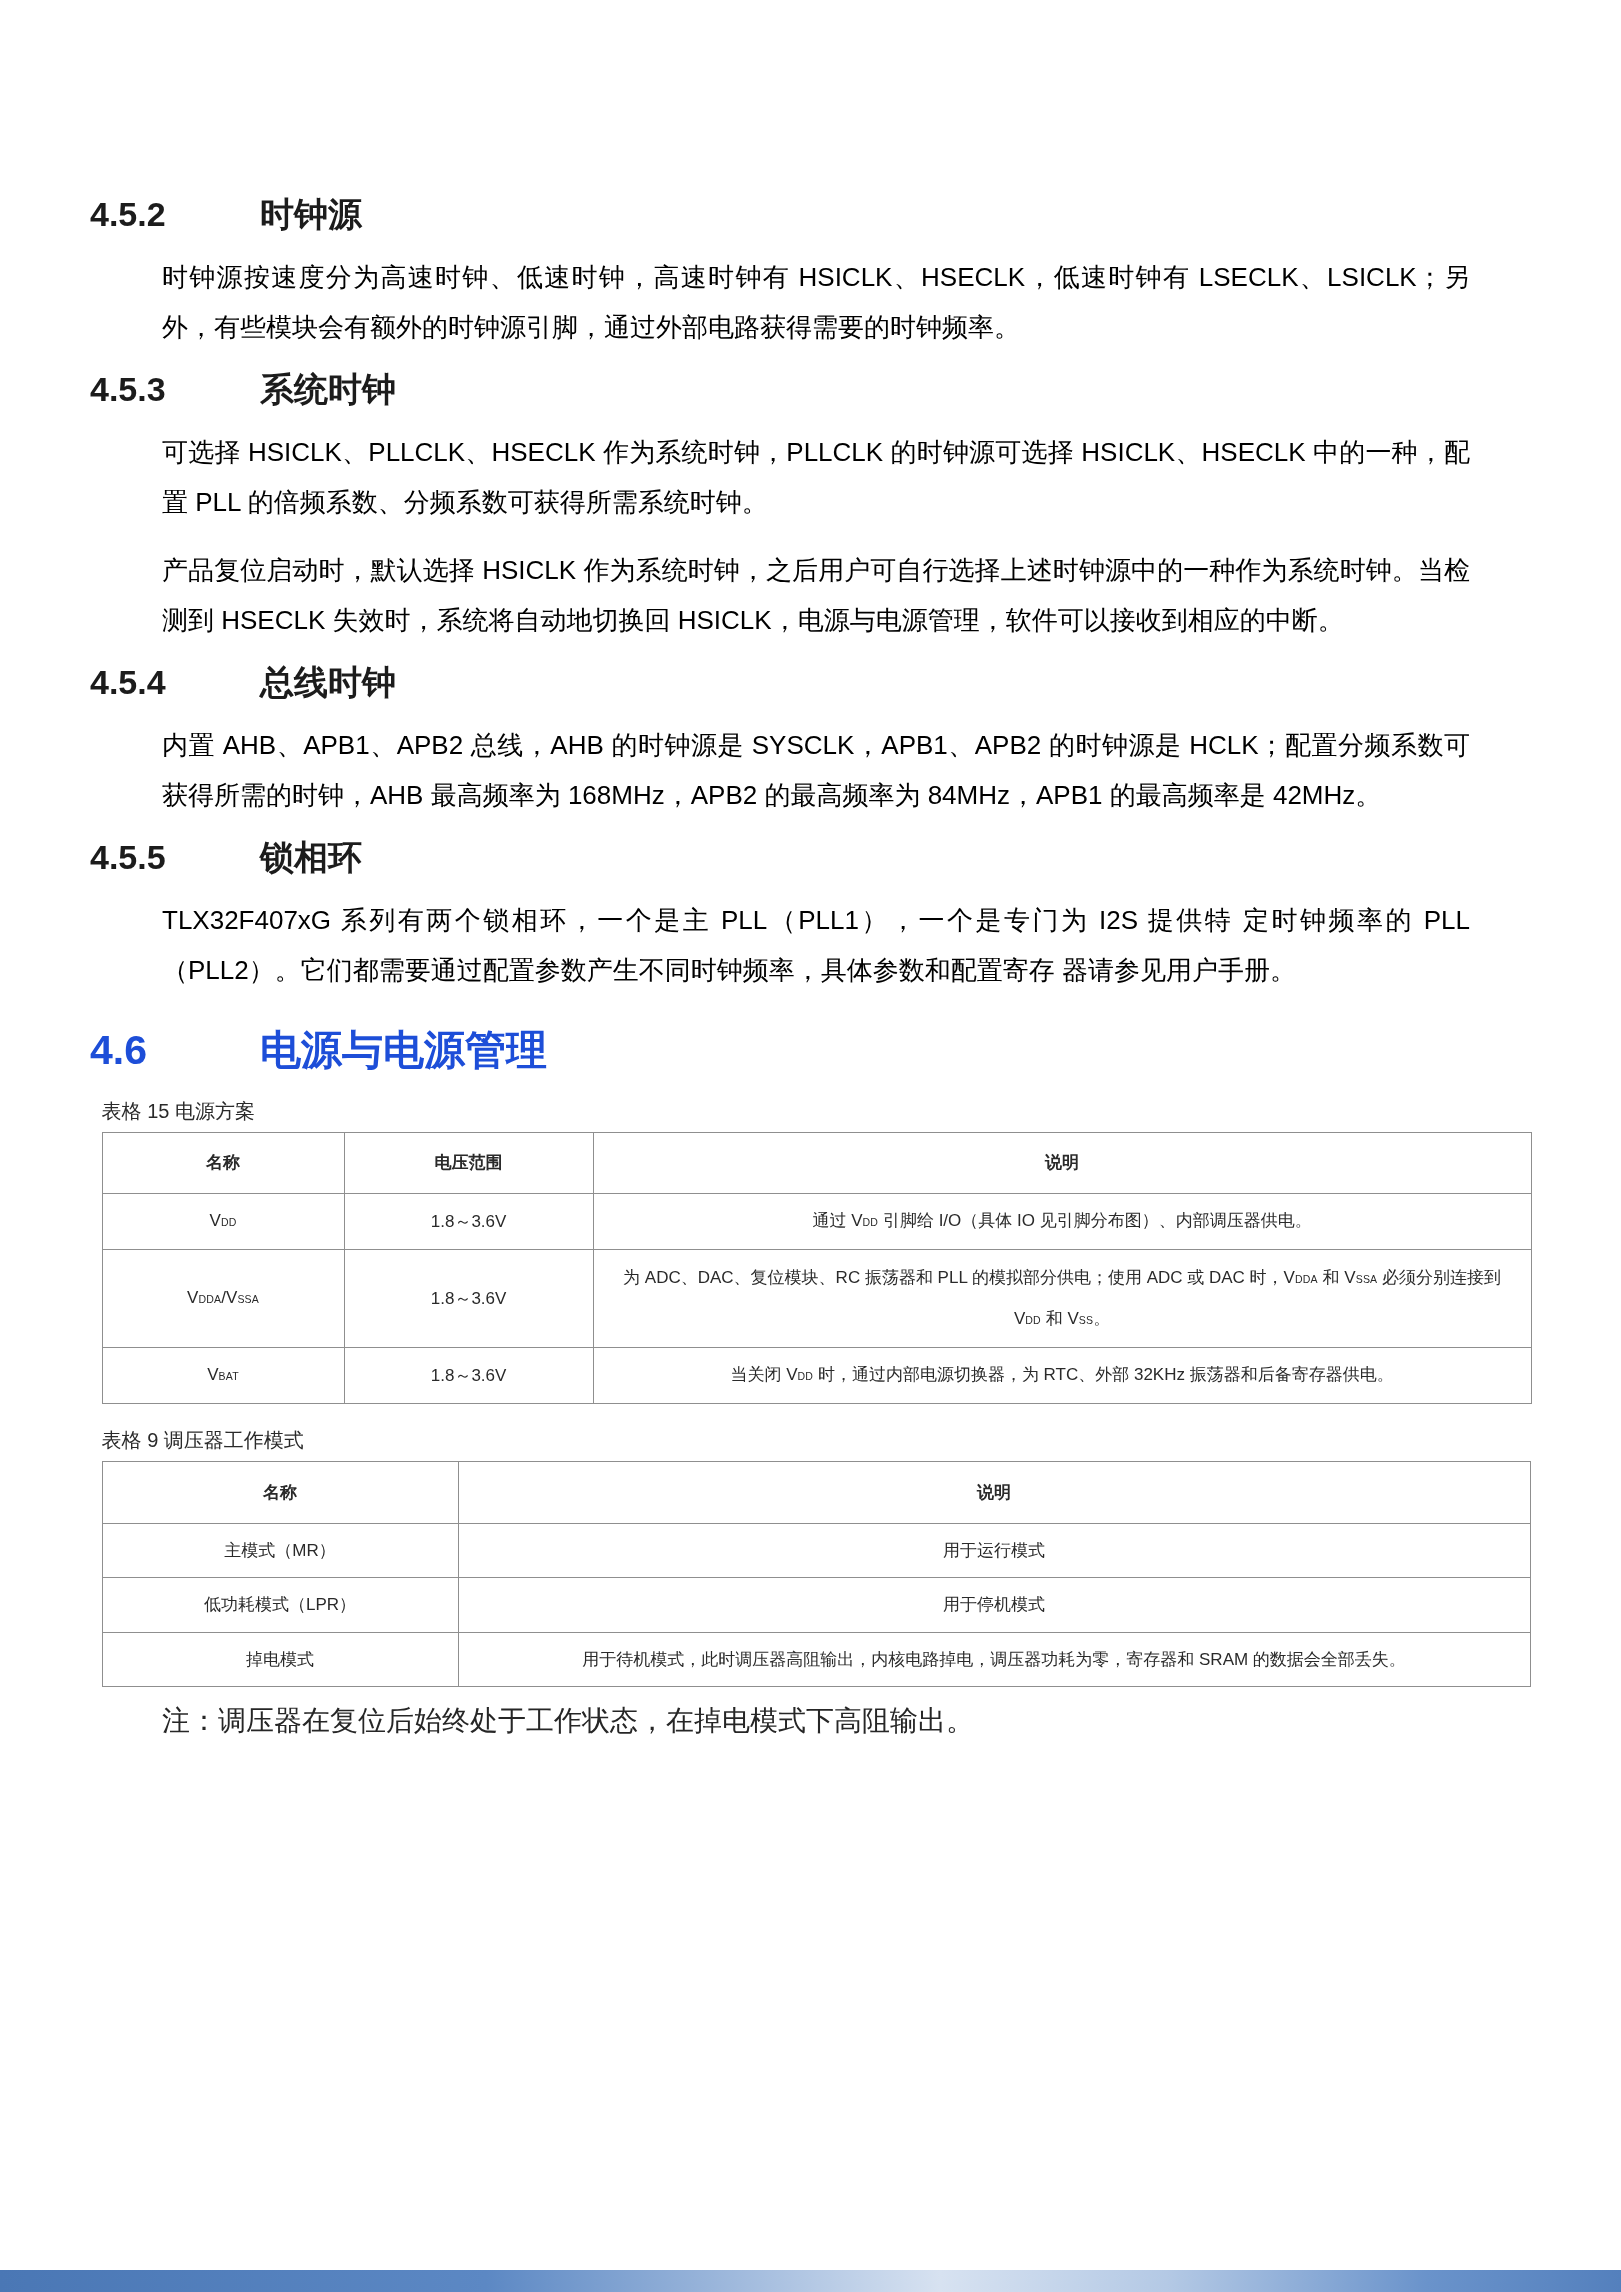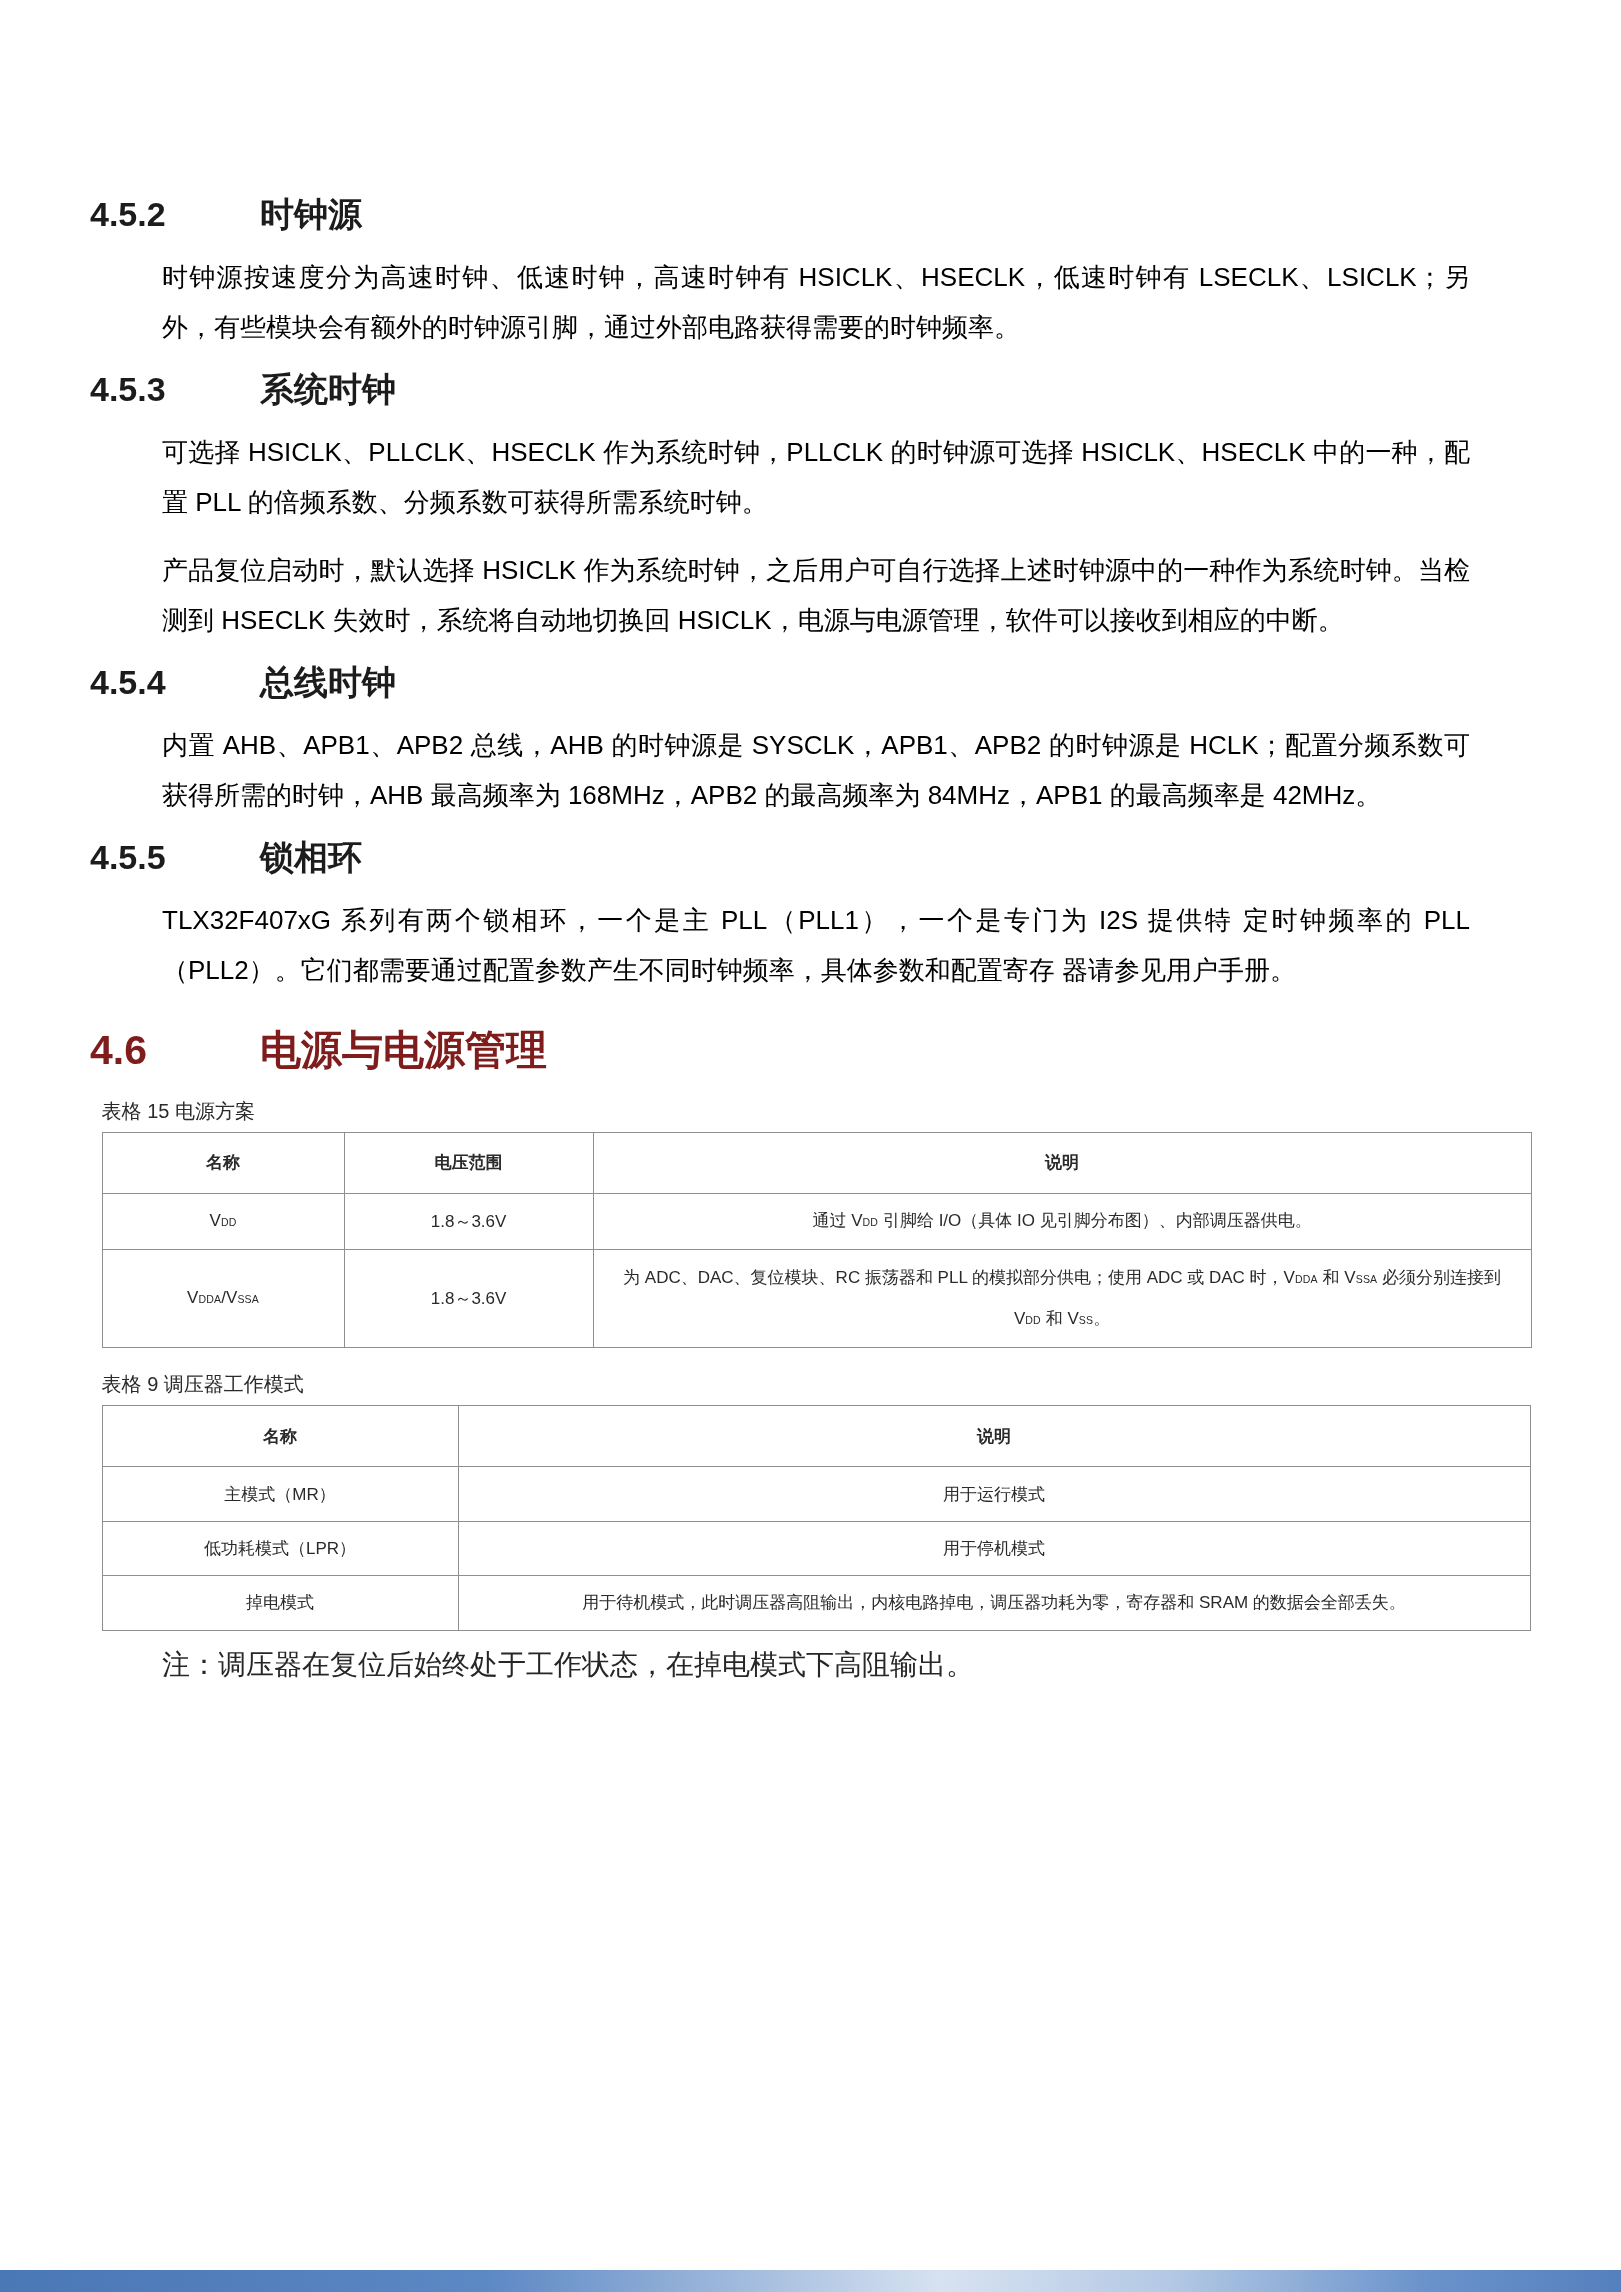--- a/index.html
+++ b/index.html
@@ -5,21 +5,21 @@
   html,body{margin:0;padding:0;background:#ffffff;}
   body{
     width:1621px;height:2293px;position:relative;overflow:hidden;
     font-family:"Liberation Sans", sans-serif;
     color:#222;
   }
   .page{padding:195px 90px 0 90px;}
   
   .h3{font-size:34px;font-weight:bold;line-height:1.15;margin:18px 0 0 0;color:#1c1c1c;}
   .h3 .num{display:inline-block;width:170px;}
-  .h2{font-size:41px;font-weight:bold;line-height:1.15;margin:32px 0 0 0;color:#7f1d1d;}
+  .h2{font-size:41px;font-weight:bold;line-height:1.15;margin:32px 0 0 0;color:#1d4ed8;}
   .h2 .num{display:inline-block;width:170px;}
   .h3:first-child{margin-top:0;}
   
   p.body{
     margin:18px 0 0 72px;width:1308px;
     font-size:26px;line-height:50px;color:#000000;
     text-align:justify;
   }
   
   .caption{
@@ -96,20 +96,25 @@
     <tr>
       <td><span>V</span><span class="ss">DD</span></td>
       <td>1.8～3.6V</td>
       <td><span>通过 V</span><span class="ss">DD</span><span> 引脚给 I/O（具体 IO 见引脚分布图）、内部调压器供电。</span></td>
     </tr>
     <tr>
       <td><span>V</span><span class="ss">DDA</span><span>/V</span><span class="ss">SSA</span></td>
       <td>1.8～3.6V</td>
       <td><span>为 ADC、DAC、复位模块、RC 振荡器和 PLL 的模拟部分供电；使用 ADC 或 DAC 时，V</span><span class="ss">DDA</span><span> 和 V</span><span class="ss">SSA</span><span> 必须分别连接到 V</span><span class="ss">DD</span><span> 和 V</span><span class="ss">SS</span><span>。</span></td>
     </tr>
+    <tr>
+      <td><span>V</span><span class="ss">BAT</span></td>
+      <td>1.8～3.6V</td>
+      <td><span>当关闭 V</span><span class="ss">DD</span><span> 时，通过内部电源切换器，为 RTC、外部 32KHz 振荡器和后备寄存器供电。</span></td>
+    </tr>
   </tbody>
     </table>
 
 
   <div class="caption">表格  9 调压器工作模式</div>
 
   <table class="t16">
     <colgroup>
         <col class="c1">
         <col class="c2">

